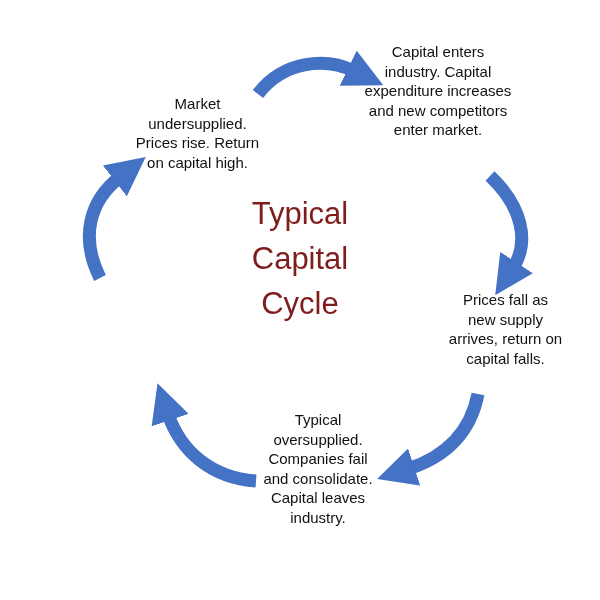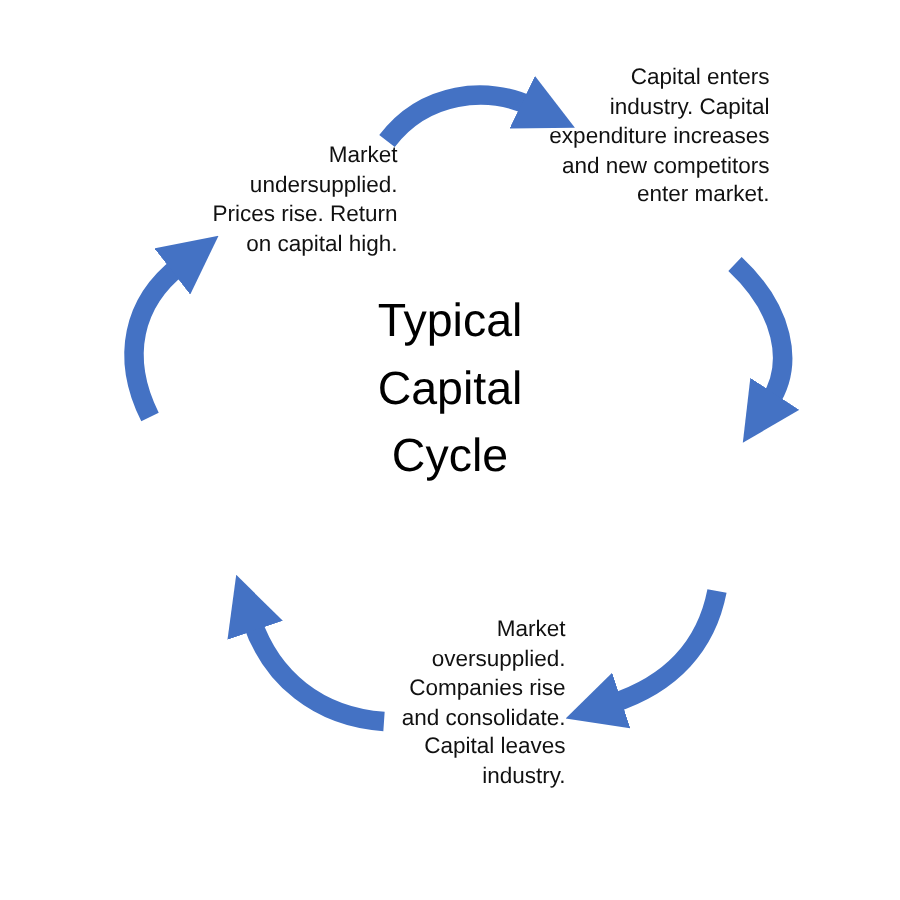--- a/index.html
+++ b/index.html
@@ -14,31 +14,31 @@
   }
   .canvas {
     position: relative;
     width: 600px;
     height: 600px;
     background: #ffffff;
     overflow: hidden;
   }
   .node {
     position: absolute;
-    text-align: right;
+    text-align: center;
     font-size: 15px;
     line-height: 1.3;
     color: #111111;
   }
   .title {
     position: absolute;
     text-align: center;
     font-size: 31px;
     line-height: 1.45;
-    color: #000000;
+    color: #7f1d1d;
   }
   svg.arrows {
     position: absolute;
     left: 0;
     top: 0;
     width: 600px;
     height: 600px;
   }
   svg.arrows path.arc {
     fill: none;
@@ -63,17 +63,18 @@
     <path class="arc" d="M 256,481 C 212,478 181,452 168,414" marker-end="url(#ah)"></path>
     <path class="arc" d="M 100,278 C 80,238 89,201 120,177" marker-end="url(#ah)"></path>
   </svg>
 
   <div class="title" style="left:225px; top:192px; width:150px;">Typical Capital Cycle</div>
 
   <div class="node" style="left:130px; top:58px; width:135px;margin-top:36px;">Market undersupplied.  Prices rise.  Return on capital high.</div>
 
   <div class="node" style="left:363px; top:42px; width:150px;">Capital enters industry.  Capital expenditure increases and new competitors enter market.</div>
 
+  <div class="node" style="left:448px; top:290px; width:115px;">Prices fall as new supply arrives, return on capital falls.</div>
 
-  <div class="node" style="left:259px; top:410px; width:118px;">Market oversupplied.  Companies rise and consolidate.  Capital leaves industry.</div>
+  <div class="node" style="left:259px; top:410px; width:118px;">Typical oversupplied.  Companies fail and consolidate.  Capital leaves industry.</div>
 
 
 </div>
 
 </body></html>

